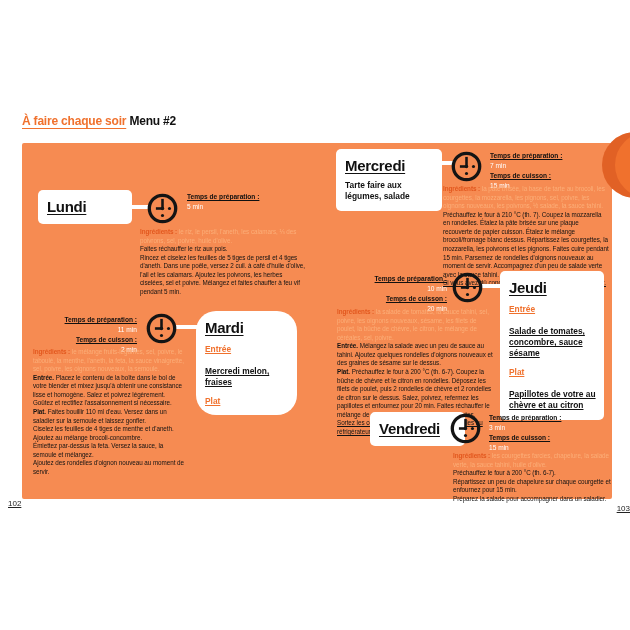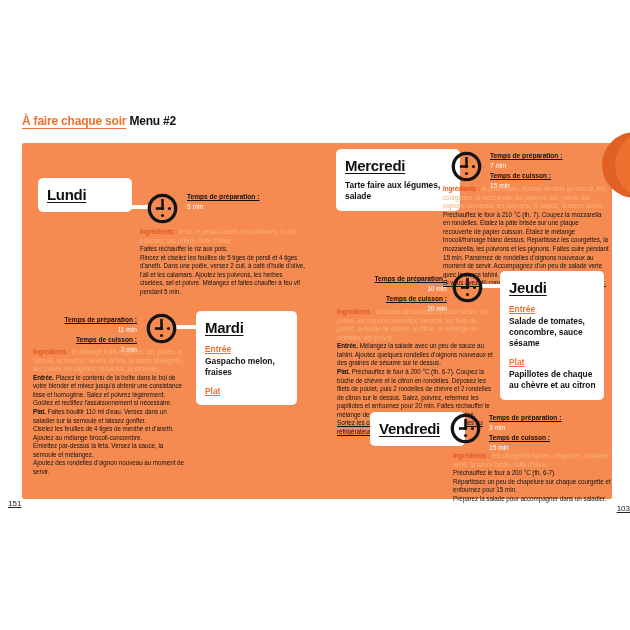--- a/index.html
+++ b/index.html
@@ -27,52 +27,52 @@
 
   .footer-num{position:absolute;font-size:8px;color:#222;text-decoration:underline;}
   .footer-left{left:8px;top:499px;}
   .footer-right{right:0;top:504px;}
 
   
   .card{position:absolute;background:#ffffff;border-radius:5px;padding:8px 8px 9px 9px;box-sizing:border-box;}
   .day-name{margin:0;font-size:15px;font-weight:bold;color:#111;text-decoration:underline;text-underline-offset:2px;letter-spacing:-0.3px;}
   .dish{margin:6px 0 0;font-size:8.4px;font-weight:bold;color:#111;line-height:1.3;}
   .course-label{margin:8px 0 0;font-size:8.4px;font-weight:bold;color:var(--accent-orange);text-decoration:underline;}
-  .course-label + .dish{margin-top:2px;}
+  .course-label + .dish{margin-top:12px;text-decoration:underline;}
 
   
   .connector{position:absolute;height:4px;background:#ffffff;}
   .clock{position:absolute;width:33px;height:33px;}
   .clock svg{display:block;width:33px;height:33px;}
   .times{position:absolute;line-height:1.45;}
   .t-label{font-size:6.6px;font-weight:bold;color:#101010;text-decoration:underline;}
   .t-value{font-size:6.6px;color:#ffffff;margin-bottom:1px;}
 
   
   .para{position:absolute;font-size:6.3px;line-height:1.36;color:var(--text-black);letter-spacing:-0.05px;}
   .pblock{margin:0;}
   .para .ing-label{color:var(--ingredient-label-orange);font-weight:bold;}
   .para .ing{color:var(--ingredient-text-orange);}
   .para .lead{font-weight:bold;}
   .para .note{text-decoration:underline;}
 
   
-  .day-lun .card{left:38px;top:178px;width:94px;}
+  .day-lun .card{left:38px;top:190px;width:94px;}
   .day-lun .connector{left:127px;top:205px;width:23px;}
   .day-lun .clock{left:146px;top:192px;}
   .day-lun .times{left:187px;top:192px;}
   .day-lun .para{left:140px;top:228px;width:165px;}
 
   .day-mar .times{left:47px;top:315px;width:90px;text-align:right;}
   .day-mar .clock{left:145px;top:312px;}
   .day-mar .connector{left:175px;top:325px;width:24px;}
-  .day-mar .card{left:196px;top:311px;width:101px;}
+  .day-mar .card{left:196px;top:311px;width:101px;border-radius:20px;}
   .day-mar .para{left:33px;top:348px;width:153px;}
 
-  .day-mer .card{left:336px;top:149px;width:124px;}
+  .day-mer .card{left:336px;top:149px;width:106px;}
   .day-mer .connector{left:434px;top:161px;width:20px;}
   .day-mer .clock{left:450px;top:150px;}
   .day-mer .times{left:490px;top:151px;}
   .day-mer .para{left:443px;top:185px;width:166px;}
 
   .day-jeu .times{left:357px;top:274px;width:90px;text-align:right;}
   .day-jeu .clock{left:451px;top:271px;}
   .day-jeu .connector{left:481px;top:284px;width:22px;}
   .day-jeu .card{left:500px;top:271px;width:104px;}
   .day-jeu .para{left:337px;top:308px;width:156px;}
@@ -134,21 +134,21 @@
         <line x1="18" y1="18" x2="18" y2="7.5" stroke="#141414" stroke-width="2.8"></line>
         <line x1="18" y1="18" x2="10.8" y2="18" stroke="#141414" stroke-width="2.8"></line>
         <circle cx="25.6" cy="18" r="1.7" fill="#141414"></circle>
         <circle cx="18" cy="25.6" r="1.7" fill="#141414"></circle>
         <circle cx="18" cy="18" r="1.9" fill="#141414"></circle>
       </svg>
   </div>
   <div class="card">
     <h2 class="day-name">Mardi</h2>
     <div class="course-label">Entrée</div>
-    <p class="dish">Gaspacho melon, fraises</p>
+    <p class="dish">Mercredi melon, fraises</p>
     <div class="course-label">Plat</div>
   </div>
   <div class="para">
       <div class="pblock"><span class="ing-label">Ingrédients : </span><span class="ing">le mélange fruits-légumes, sel, poivre, le taboulé, la menthe, l'aneth, la feta, la sauce vinaigrette, sel, poivre, les oignons nouveaux, la semoule.</span></div>
       <div class="pblock"><span class="lead">Entrée. </span><span class="txt">Placez le contenu de la boîte dans le bol de votre blender et mixez jusqu'à obtenir une consistance lisse et homogène. Salez et poivrez légèrement. Goûtez et rectifiez l'assaisonnement si nécessaire.</span></div>
       <div class="pblock"><span class="lead">Plat. </span><span class="txt">Faites bouillir 110 ml d'eau. Versez dans un saladier sur la semoule et laissez gonfler.</span></div>
       <div class="pblock"><span class="txt">Ciselez les feuilles de 4 tiges de menthe et d'aneth. Ajoutez au mélange brocoli-concombre.</span></div>
       <div class="pblock"><span class="txt">Émiettez par-dessus la feta. Versez la sauce, la semoule et mélangez.</span></div>
       <div class="pblock"><span class="txt">Ajoutez des rondelles d'oignon nouveau au moment de servir.</span></div>
     </div>
@@ -199,21 +199,21 @@
         <circle cx="25.6" cy="18" r="1.7" fill="#141414"></circle>
         <circle cx="18" cy="25.6" r="1.7" fill="#141414"></circle>
         <circle cx="18" cy="18" r="1.9" fill="#141414"></circle>
       </svg>
   </div>
   <div class="card">
     <h2 class="day-name">Jeudi</h2>
     <div class="course-label">Entrée</div>
     <p class="dish">Salade de tomates, concombre, sauce sésame</p>
     <div class="course-label">Plat</div>
-    <p class="dish">Papillotes de chaque au chèvre et au citron</p>
+    <p class="dish">Papillotes de votre au chèvre et au citron</p>
   </div>
   <div class="para">
       <div class="pblock"><span class="ing-label">Ingrédients : </span><span class="ing">la salade de tomates, la sauce tahini, sel, poivre, les oignons nouveaux, sésame, les filets de poulet, la bûche de chèvre, le citron, le mélange de céréales, sel, poivre.</span></div>
       <div class="pblock"><span class="lead">Entrée. </span><span class="txt">Mélangez la salade avec un peu de sauce au tahini. Ajoutez quelques rondelles d'oignons nouveaux et des graines de sésame sur le dessus.</span></div>
       <div class="pblock"><span class="lead">Plat. </span><span class="txt">Préchauffez le four à 200 °C (th. 6-7). Coupez la bûche de chèvre et le citron en rondelles. Déposez les filets de poulet, puis 2 rondelles de chèvre et 2 rondelles de citron sur le dessus. Salez, poivrez, refermez les papillotes et enfournez pour 20 min. Faites réchauffer le mélange de céréales et servez avec les papillotes.</span></div>
       <div class="pblock"><span class="note">Sortez les courgettes du congélateur et placez-les au réfrigérateur.</span></div>
     </div>
 </section>
 
 <section class="day day-ven">
@@ -238,14 +238,14 @@
     <div class="t-value">15 min</div>
   </div>
   <div class="para">
       <div class="pblock"><span class="ing-label">Ingrédients : </span><span class="ing">les courgettes farcies, chapelure, la salade verte, la sauce tahini, huile d'olive.</span></div>
       <div class="pblock"><span class="txt">Préchauffez le four à 200 °C (th. 6-7).</span></div>
       <div class="pblock"><span class="txt">Répartissez un peu de chapelure sur chaque courgette et enfournez pour 15 min.</span></div>
       <div class="pblock"><span class="txt">Préparez la salade pour accompagner dans un saladier.</span></div>
     </div>
 </section>
 
-<div class="footer-num footer-left">151</div>
+<div class="footer-num footer-left">102</div>
 <div class="footer-num footer-right">103</div>
 
 </body></html>

